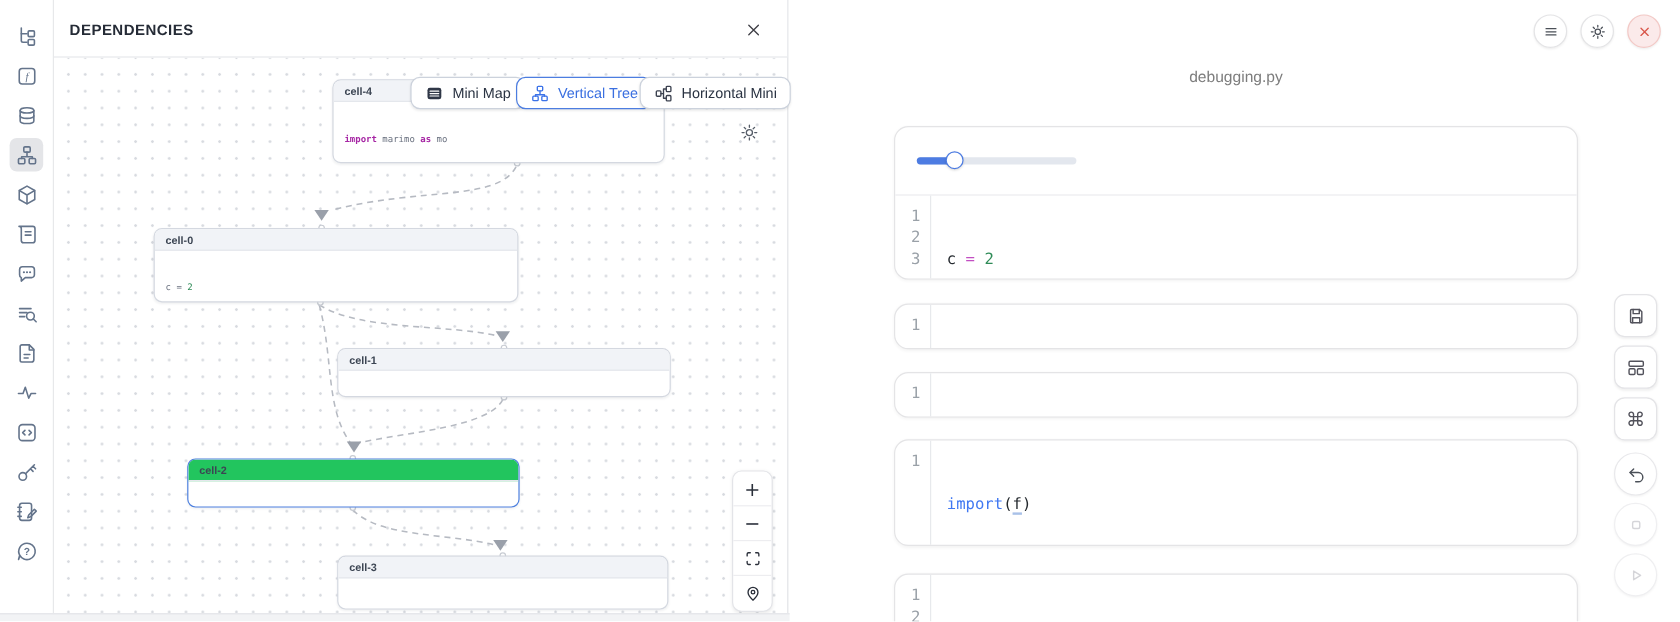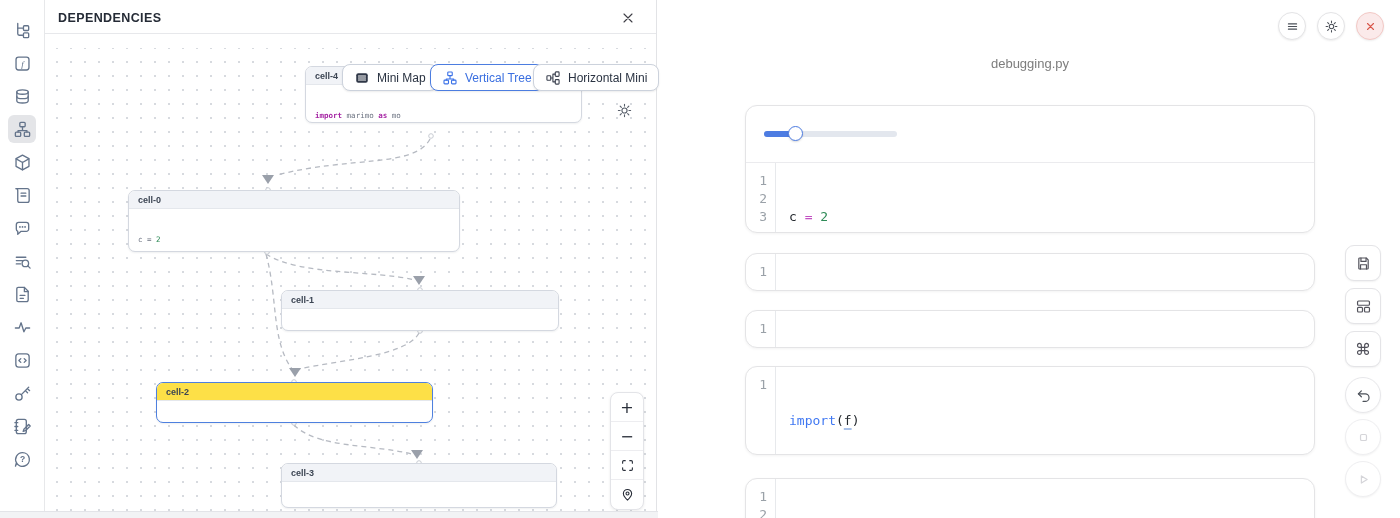--- a/index.html
+++ b/index.html
@@ -11,39 +11,39 @@
           border-right:1px solid #e7e8ea; display:flex; flex-direction:column; align-items:center;
           padding-top:16px; gap:5px; z-index:10; }
   .rail-btn { width:28px; height:28px; display:flex; align-items:center; justify-content:center;
               border-radius:6px; flex:0 0 auto; cursor:pointer; }
   .rail-btn.active { background:#e4e5e8; }
   .rail-btn svg { stroke:#64748b; fill:none; stroke-width:1.4; stroke-linecap:round; stroke-linejoin:round; }
 
   
   .panel { position:absolute; left:45px; top:0; width:612px; height:511px; background:#fff;
            border-right:1px solid #e2e3e6; z-index:5; }
-  .panel-header { height:34px; border-bottom:1px solid #e7e8eb; display:flex; align-items:center;
+  .panel-header { height:48px; border-bottom:1px solid #e7e8eb; display:flex; align-items:center;
                   justify-content:space-between; padding:2px 20px 0 13px; background:#fff; position:relative; z-index:7;}
   .panel-title { font-size:12.5px; font-weight:bold; letter-spacing:.4px; color:#252b36; }
   .panel-close { cursor:pointer; display:flex; }
   .panel-close svg { stroke:#3f3f46; fill:none; stroke-width:1.4; stroke-linecap:round; }
 
   .graph { position:absolute; left:0; top:48px; width:611px; height:463px; overflow:hidden;
            background-image:radial-gradient(circle,#d7dadf 1.1px,transparent 1.2px);
            background-size:14px 14px; background-position:5px 7px; }
   .edges { position:absolute; left:0; top:0; }
 
   .gnode { position:absolute; background:#fff; border:1px solid #d4d8e0; border-radius:7px;
            box-shadow:0 1px 2px rgba(30,40,60,.07); overflow:hidden; cursor:pointer; }
   .gnode-header { background:#f1f3f7; border-bottom:1px solid #e4e7ec; padding:4px 9px 3px;
                   font-size:9px; font-weight:bold; color:#3c4553; }
   .gnode-body { padding:5px 9px 6px; font-family:"DejaVu Sans Mono",monospace; font-size:7.5px;
                 line-height:10.5px; color:#6b7280; white-space:pre; }
   .gnode.selected { border:1.5px solid #4e80df; }
-  .gnode.selected .gnode-header { background:#fde047; }
+  .gnode.selected .gnode-header { background:#22c55e; }
   .gline { min-height:10.5px; }
 
   .gbtn { position:absolute; top:64px; height:27px; display:flex; align-items:center; gap:7px;
           padding:0 11px; background:#fff; border:1px solid #ccd2dc; border-radius:8px;
           box-shadow:0 1px 2px rgba(0,0,0,.08); font-size:12px; color:#2a3342; z-index:6;
           cursor:pointer; white-space:nowrap; }
   .gbtn svg { fill:none; stroke:#3c4250; stroke-width:1.4; stroke-linecap:round; stroke-linejoin:round; }
   .gbtn.active { border:1.5px solid #4c7de0; color:#3a6fe0; }
   .gbtn.active svg { stroke:#3b72e8; }
 
@@ -238,29 +238,29 @@
           <circle cx="223" cy="142" r="2.3"></circle>
           <circle cx="222" cy="204" r="2.3"></circle>
           <circle cx="375" cy="242" r="2.3"></circle>
           <circle cx="375" cy="283" r="2.3"></circle>
           <circle cx="249" cy="334" r="2.3"></circle>
           <circle cx="249" cy="375" r="2.3"></circle>
           <circle cx="374" cy="415" r="2.3"></circle>
         </g>
       </svg>
 
-      <div class="gnode" style="left:260px;top:18px;width:277px;height:57px">
+      <div class="gnode" style="left:232px;top:18px;width:277px;height:70px">
         <div class="gnode-header">cell-4</div>
         <div class="gnode-body">
           <div class="gline"><span class="tk-kw">import </span><span class="tk-p">marimo </span><span class="tk-kw">as</span><span class="tk-p"> mo</span></div>
           
           
         </div>
       </div>
-      <div class="gnode" style="left:83px;top:142px;width:332px;height:62px">
+      <div class="gnode" style="left:83px;top:142px;width:304px;height:62px">
         <div class="gnode-header">cell-0</div>
         <div class="gnode-body">
           <div class="gline"><span class="tk-p">c = </span><span class="tk-num">2</span></div>
           
           
         </div>
       </div>
       <div class="gnode" style="left:236px;top:242px;width:278px;height:41px">
         <div class="gnode-header">cell-1</div>
         <div class="gnode-body">

